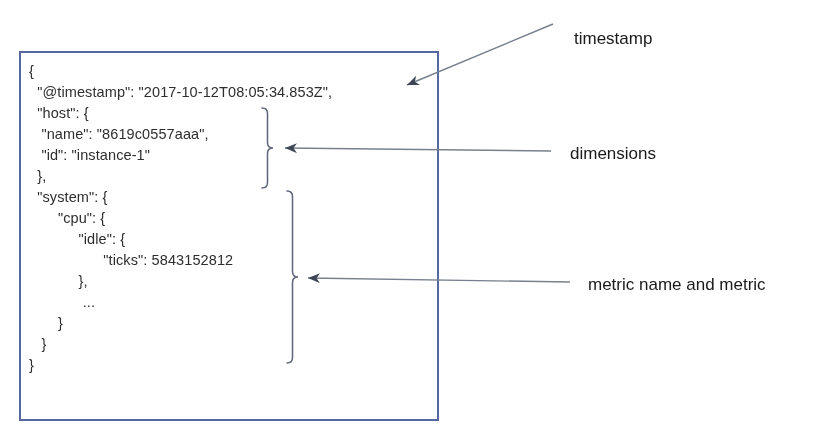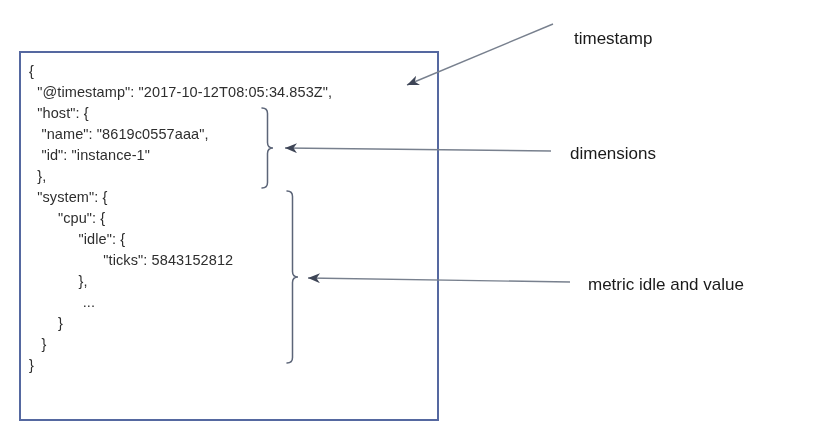--- a/index.html
+++ b/index.html
@@ -62,21 +62,21 @@
                   "ticks": 5843152812
             },
              ...
        }
    }
 }</pre>
 </div>
 
 <div class="annotation-label label-timestamp">timestamp</div>
 <div class="annotation-label label-dimensions">dimensions</div>
-<div class="annotation-label label-metric">metric idle and value</div>
+<div class="annotation-label label-metric">metric name and metric</div>
 
 <svg class="overlay" width="817" height="437" viewBox="0 0 817 437">
   <defs>
     <marker id="arrowhead" markerWidth="13" markerHeight="10" refX="12" refY="5" orient="auto" markerUnits="userSpaceOnUse">
       <path d="M0,0 L12,5 L0,10 L3.5,5 Z" fill="#3e4556"></path>
     </marker>
   </defs>
 
   <line class="conn-line" x1="553" y1="24" x2="407" y2="85" marker-end="url(#arrowhead)"></line>
 

